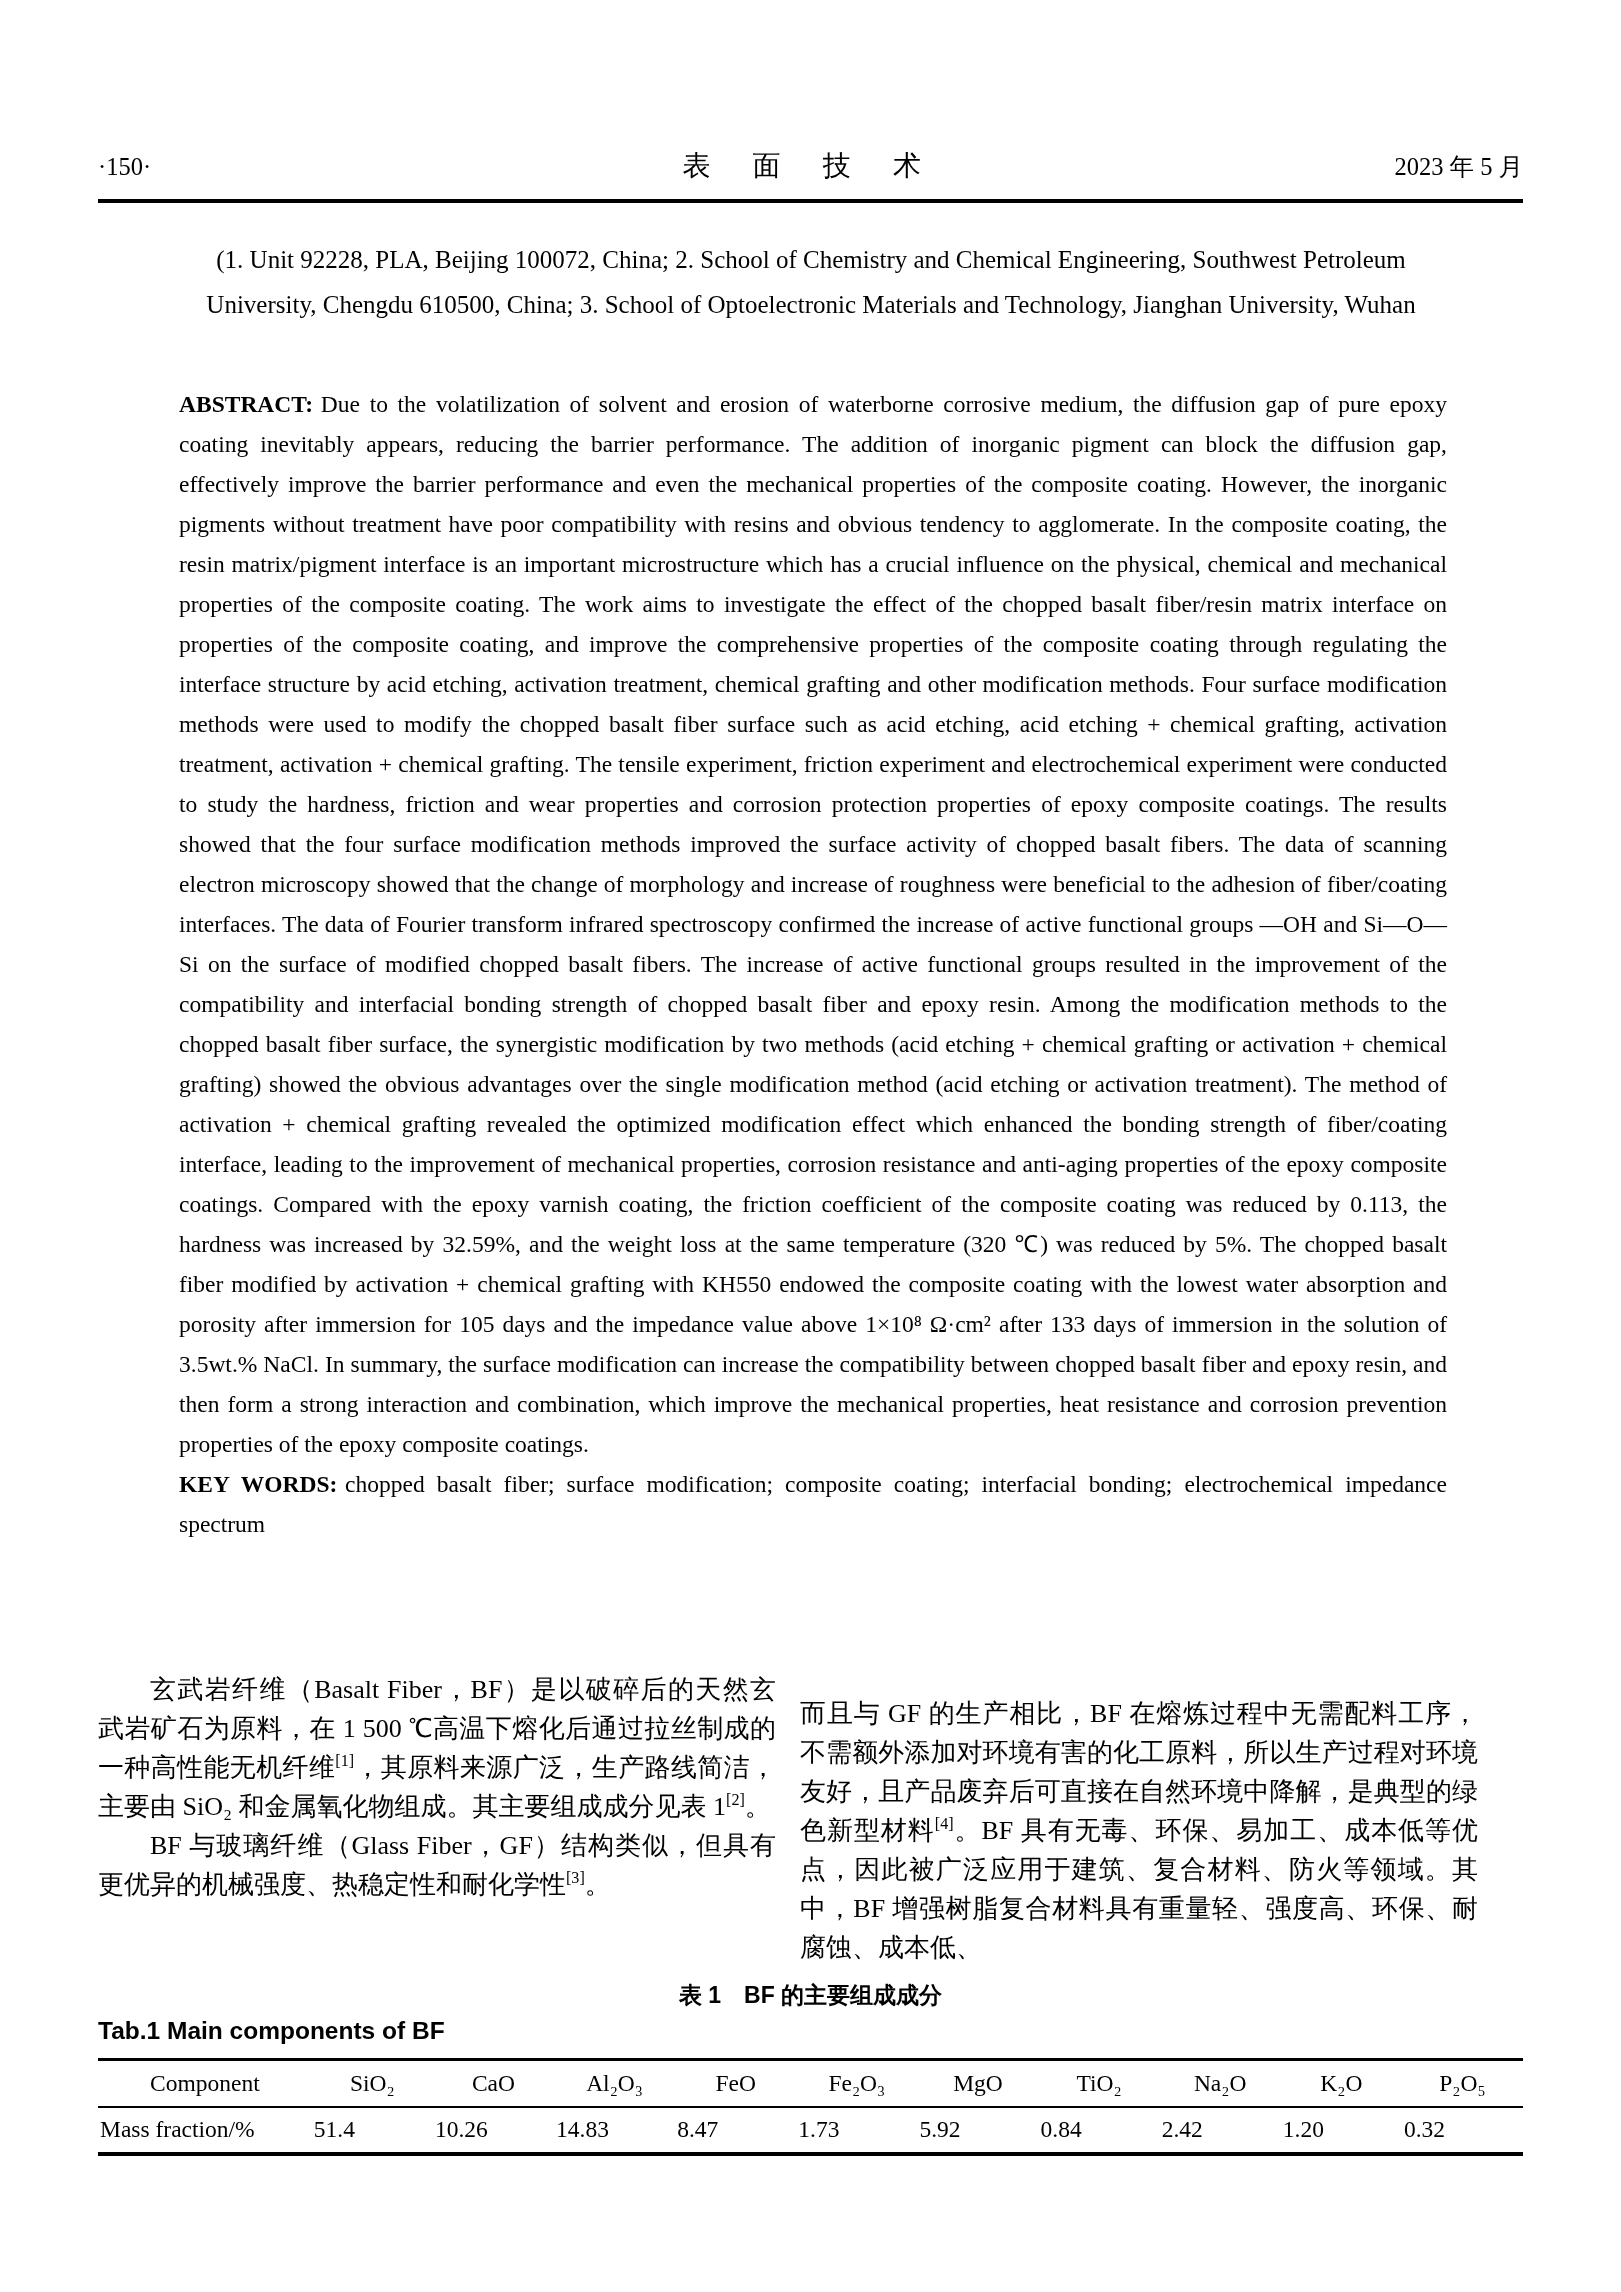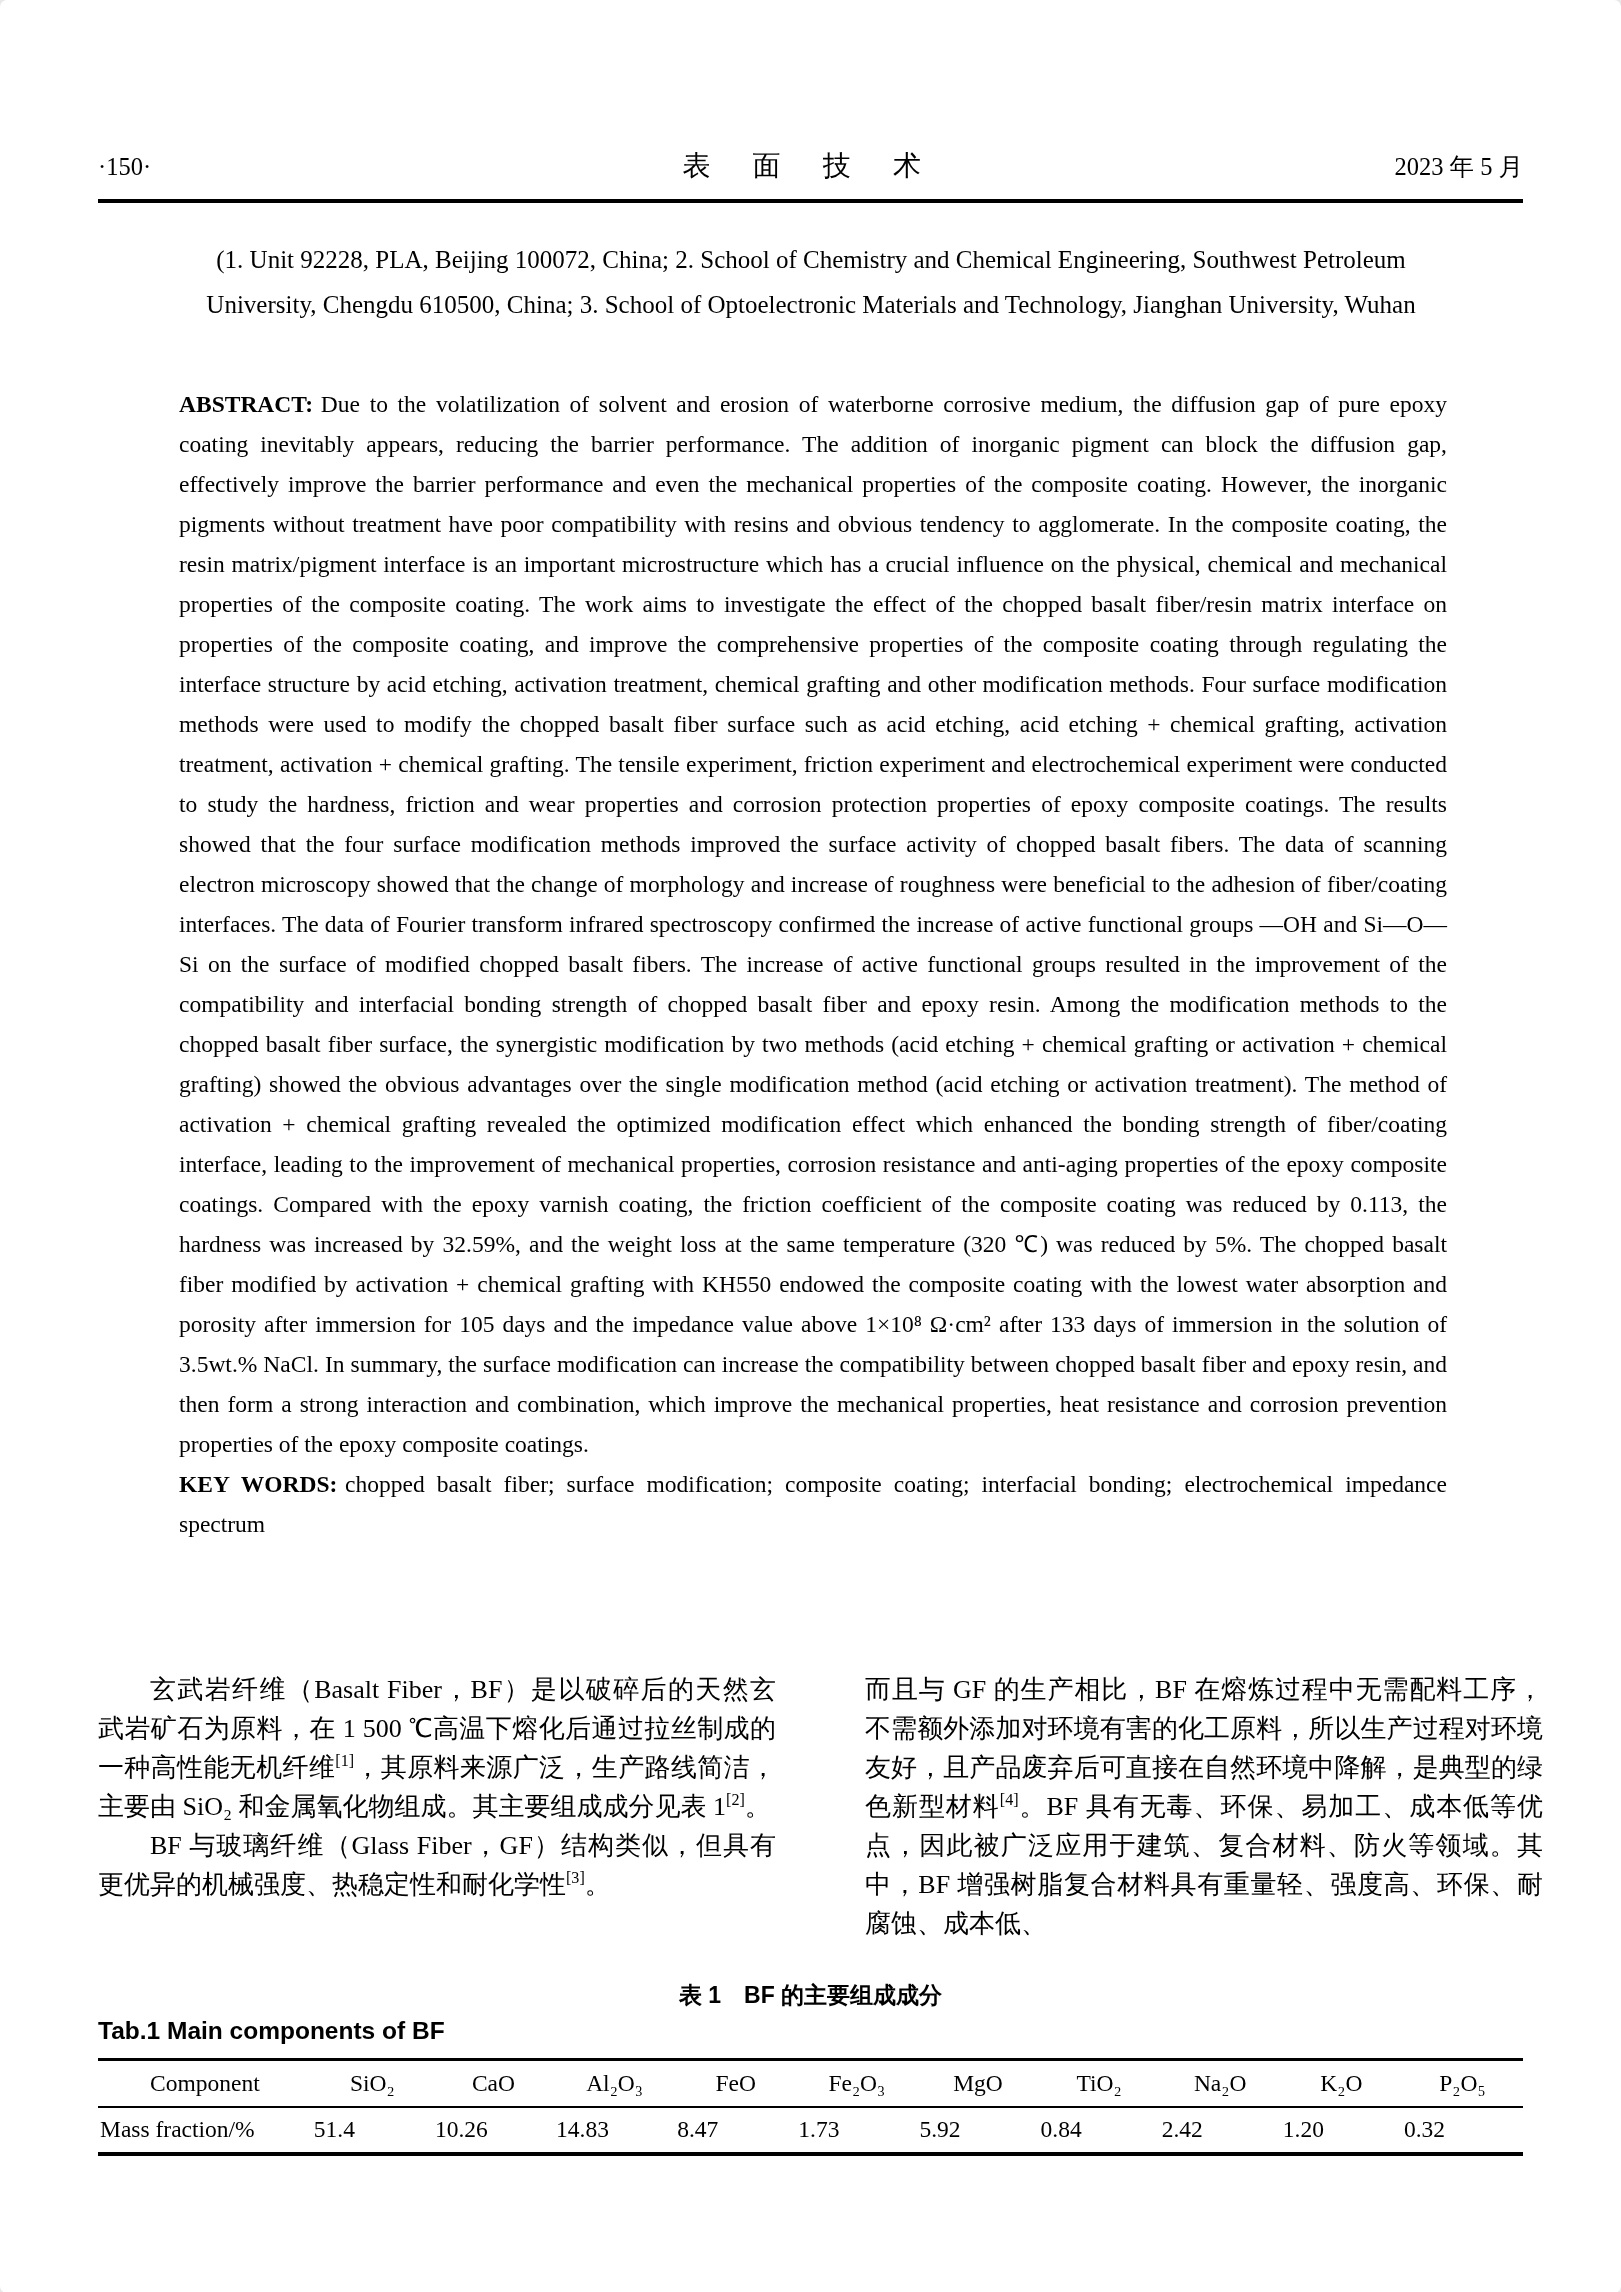--- a/index.html
+++ b/index.html
@@ -5,21 +5,20 @@
   html, body { margin: 0; padding: 0; background: #e8e8e8; }
   .page {
     position: relative;
     width: 1621px;
     height: 2293px;
     background: #ffffff;
     color: #000000;
     font-family: "Liberation Serif", serif;
     margin: 0 auto;
     overflow: hidden;
-    border-radius: 7px;
   }
   
   .running-head {
     position: absolute;
     top: 147px; left: 98px; width: 1425px;
     display: flex; justify-content: space-between; align-items: baseline;
     font-size: 24.5px;
   }
   .page-number { width: 216px; }
   .journal-title {
@@ -45,21 +44,21 @@
   }
   .abstract-block p { margin: 0; }
   .block-label { font-weight: bold; margin-right: 7.8px; }
   
   .zh-col {
     position: absolute; top: 1670px;
     width: 678px; font-size: 26px; line-height: 39px;
     text-align: justify;
   }
   .zh-col.left  { left: 98px; }
-  .zh-col.right { left: 865px; }
+  .zh-col.right { left: 800px; margin-top: 24px; }
   .zh-col p { margin: 0; }
   .zh-col p.indent { text-indent: 2em; }
   .sup { vertical-align: super; font-size: 0.62em; line-height: 0; }
   
   .cap-zh {
     position: absolute; top: 1980px; left: 98px; width: 1425px;
     text-align: center; font-weight: bold; font-size: 23px;
     font-family: "Liberation Sans", sans-serif;
   }
   .cap-en {

